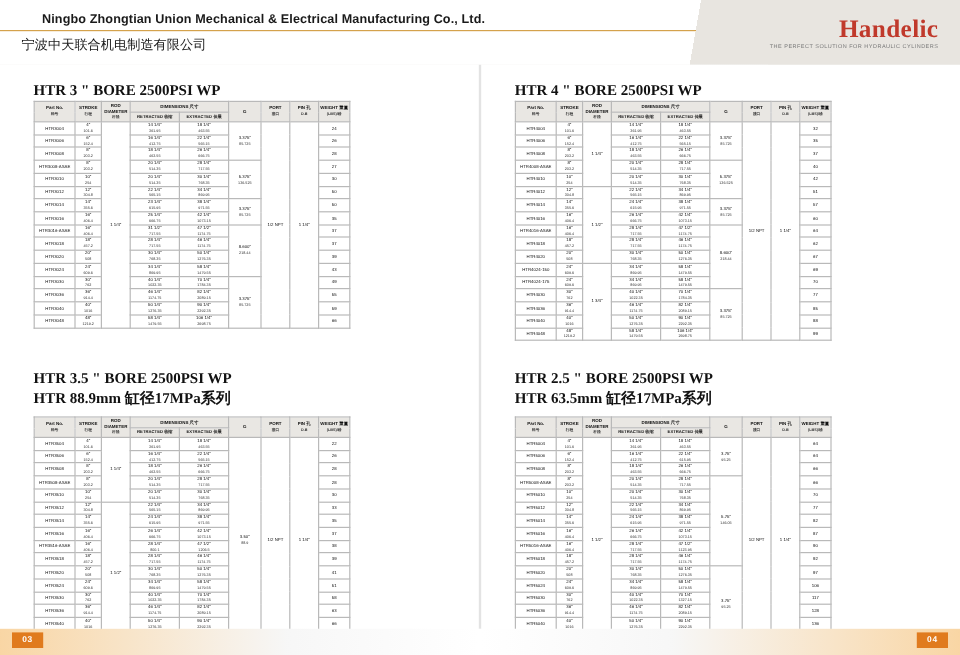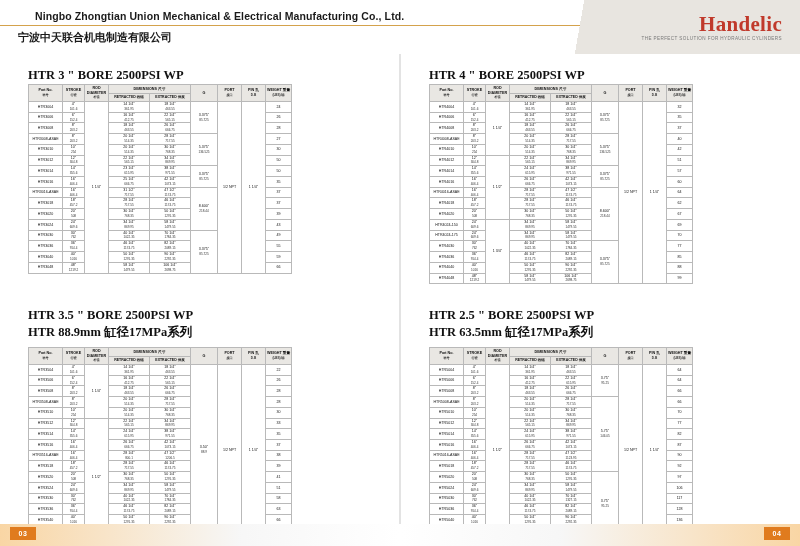--- a/index.html
+++ b/index.html
@@ -26,21 +26,21 @@
     background:#ffffff;
   }
   .hdr-bar1{
     position:absolute;left:18px;top:10px;
     font-size:10.5px;font-weight:bold;color:#1a1a1a;
     letter-spacing:.1px;
     padding-left:17px;
   }
   .hdr-bar2{
     position:absolute;left:18px;top:30px;
-    font-size:11px;font-weight:bold;color:#1a1a1a;
+    font-size:11px;font-weight:normal;color:#1a1a1a;
   }
   .hdr-stripe{
     position:absolute;left:0;top:25px;width:640px;height:1px;background:#d4a24c;
   }
   .hdr-skew{
     position:absolute;right:0;top:0;width:232px;height:54px;
     background:linear-gradient(100deg,transparent 0 16px,#e8e5e0 16px 100%);
   }
   .brand{
     position:absolute;right:18px;top:12px;

